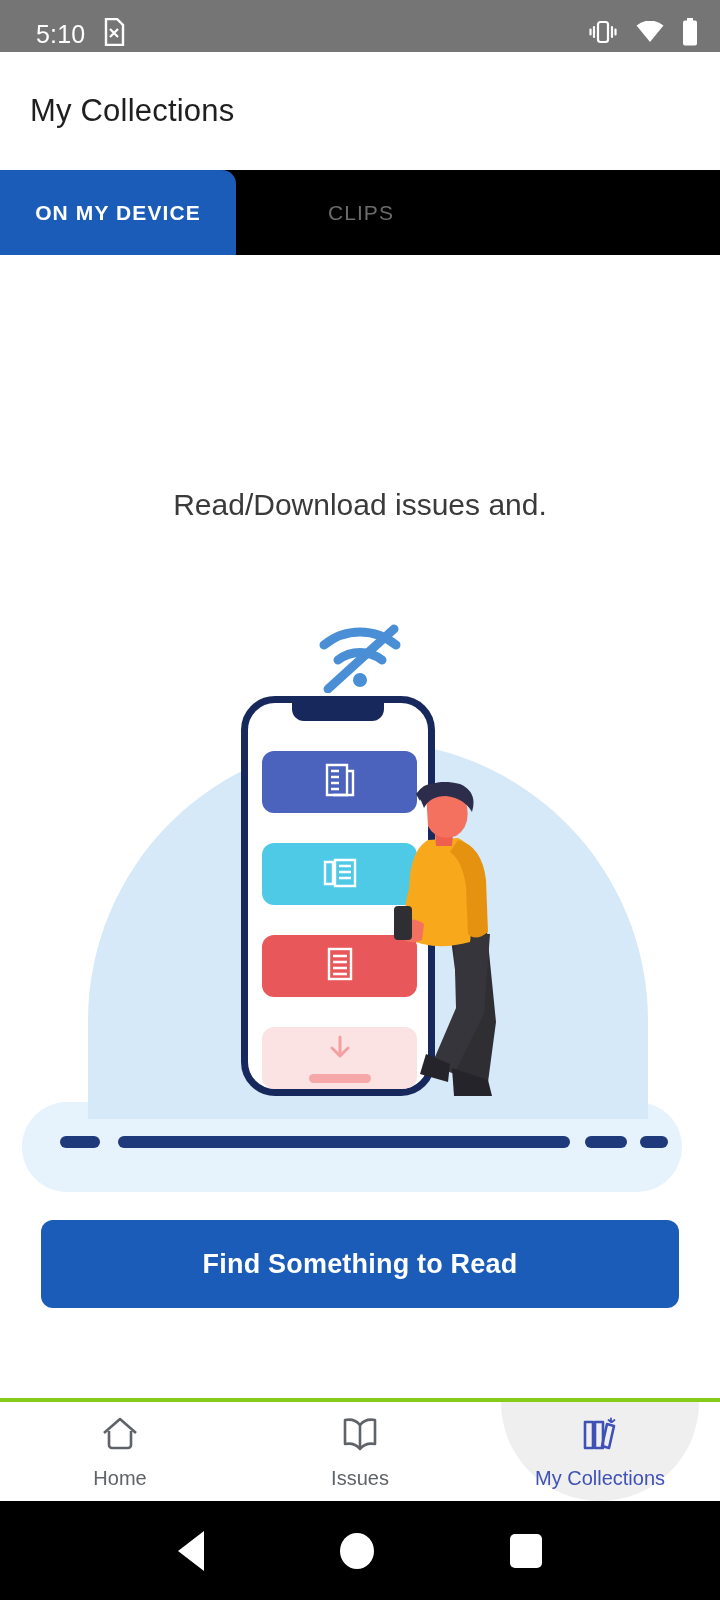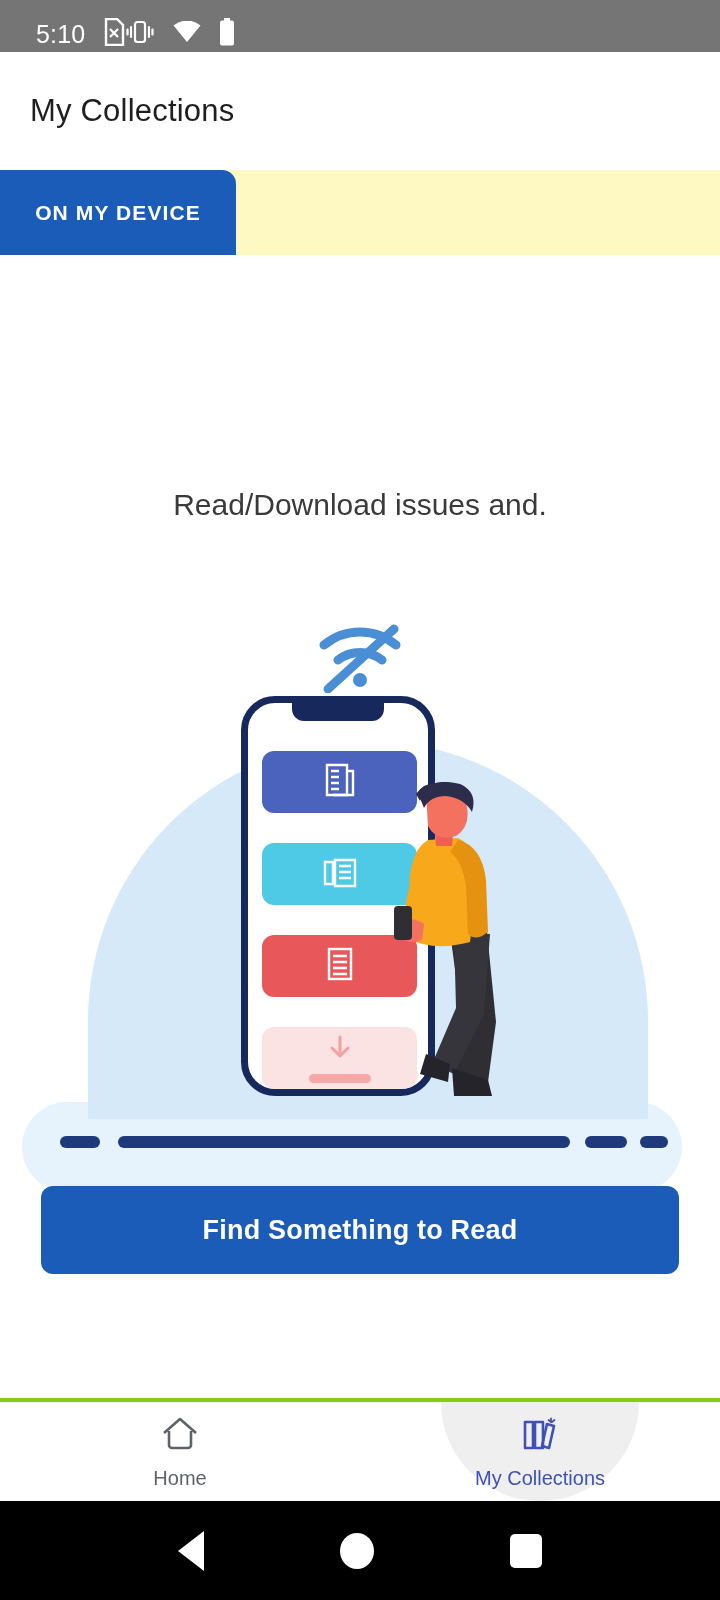--- a/index.html
+++ b/index.html
@@ -10,20 +10,21 @@
     overflow:hidden;
     position:relative;
   }
 
   
   .statusbar {
     height:52px;
     background:#757575;
     display:flex;
     align-items:center;
+    justify-content:space-between;
     padding:16px 22px 0 36px;
     color:#ffffff;
   }
   .sb-left { display:flex; align-items:center; gap:18px; }
   .sb-time { font-size:25px; font-weight:400; letter-spacing:.2px; }
   .sb-right { display:flex; align-items:center; gap:18px; }
   .ico { display:block; }
 
   
   .appbar {
@@ -36,21 +37,21 @@
   .appbar-title {
     font-size:31px;
     color:#1f1f1f;
     font-weight:400;
     letter-spacing:.2px;
   }
 
   
   .tabbar {
     height:85px;
-    background:#fef9c3;
+    background:#000000;
     display:flex;
     align-items:stretch;
     position:relative;
   }
   .tab {
     flex:0 0 auto;
     display:flex;
     align-items:center;
     justify-content:center;
     font-size:21px;
@@ -177,21 +178,21 @@
   .card.c4 { top:324px; background:#fbe3e3; flex-direction:column; gap:7px; }
   .dl-bar { width:62px; height:9px; border-radius:5px; background:#f6a8a8; }
 
   
   .person { position:absolute; left:392px; top:95px; z-index:4; }
 
   
   .cta-wrap {
     position:absolute;
     left:0; right:0;
-    top:931px;
+    top:965px;
     display:flex;
     justify-content:center;
   }
   .cta {
     width:638px;
     height:88px;
     background:#1b5cb8;
     border:none;
     border-radius:12px;
     color:#ffffff;
@@ -281,20 +282,23 @@
 </div>
 
 <div class="appbar">
   <div class="appbar-title">My Collections</div>
 </div>
 
 <div class="tabbar">
   <div class="tab w1 active">
     <span>ON MY DEVICE</span>
   </div>
+  <div class="tab w3">
+    <span>CLIPS</span>
+  </div>
 </div>
 
 <div class="content">
 
   <div class="headline">
     <div>Read/Download issues and.</div>
   </div>
 
   <div class="wifi-off">
     <svg width="92" height="74" viewBox="0 0 92 74">
@@ -401,20 +405,29 @@
   <div class="navitem">
     <span class="nav-ico">
       <svg width="44" height="40" viewBox="0 0 44 40" fill="none" stroke="#5f6368" stroke-width="2.6" stroke-linejoin="round">
         <path d="M6 19 L22 5 L38 19"></path>
         <path d="M11 17v14a3 3 0 0 0 3 3h16a3 3 0 0 0 3-3V17"></path>
       </svg>
     </span>
     <span class="nav-label">Home</span>
   </div>
 
+  <div class="navitem">
+    <span class="nav-ico">
+      <svg width="44" height="40" viewBox="0 0 44 40" fill="none" stroke="#5f6368" stroke-width="2.6" stroke-linejoin="round">
+        <path d="M22 11c-4-5-10-6-15-5v24c5-1 11 0 15 5 4-5 10-6 15-5V6c-5-1-11 0-15 5z"></path>
+        <path d="M22 11v24"></path>
+      </svg>
+    </span>
+    <span class="nav-label">Issues</span>
+  </div>
 
   <div class="navitem active">
     <span class="nav-pill"></span>
     <span class="nav-ico">
       <svg width="44" height="40" viewBox="0 0 44 40" fill="none" stroke="#3f51b5" stroke-width="2.6" stroke-linejoin="round">
         <rect x="7" y="8" width="8" height="26"></rect>
         <rect x="17" y="8" width="8" height="26"></rect>
         <path d="M29 10 l7 2 -5 22 -7 -2z"></path>
         <path d="M33 4.5v3.5M36.5 6l-2.5 2M30.5 6l2.5 2" stroke-width="1.8" stroke-linecap="round"></path>
       </svg>

